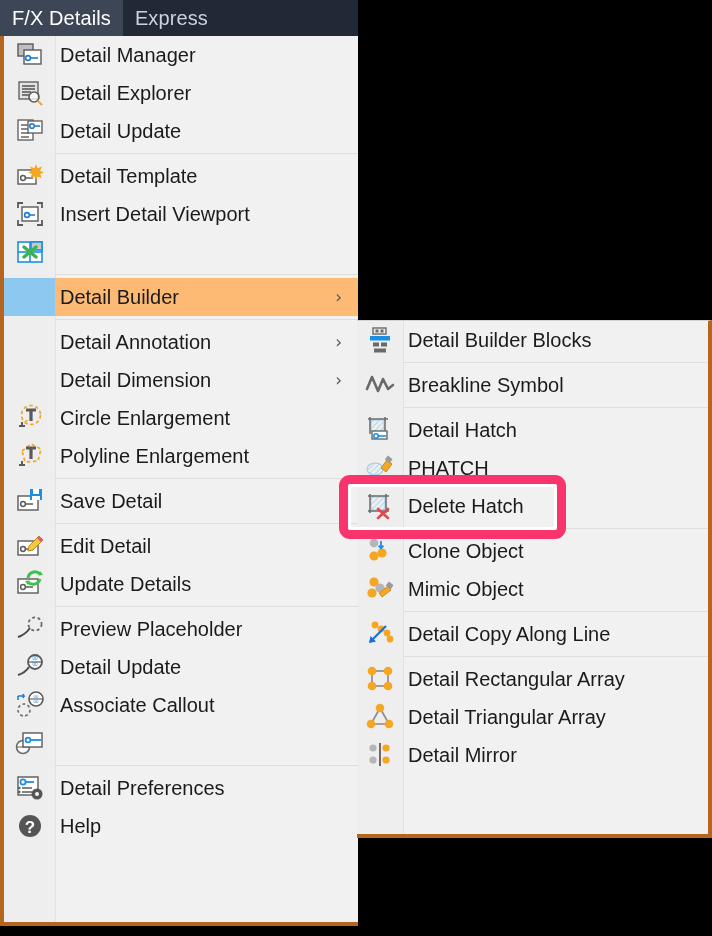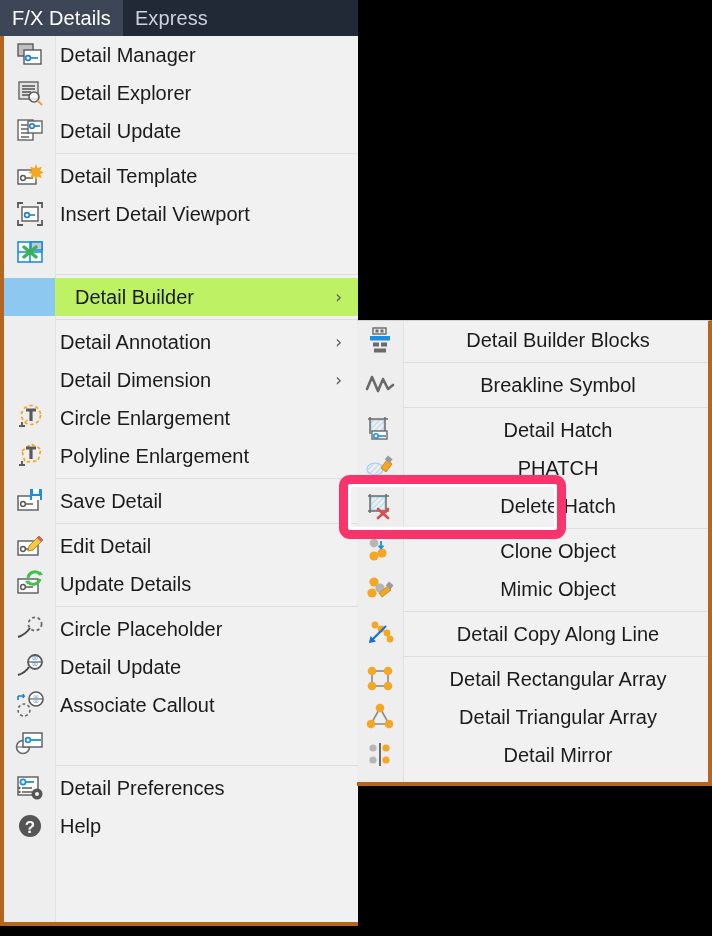--- a/index.html
+++ b/index.html
@@ -46,37 +46,36 @@
     height:38px;padding-left:0;z-index:2;
   }
   .mi .ic{
     width:51px;min-width:51px;height:38px;
     display:flex;align-items:center;justify-content:center;
   }
   .mi .lbl{flex:1;padding-left:5px;white-space:nowrap;line-height:1;}
   .mi .arrow{
     padding-right:16px;font-size:17px;color:#5a5a5a;font-family:"DejaVu Sans",sans-serif;
   }
-  .mi.hl{background:#bef264;gap:15px;}
+  .mi.hl{background:#fdba74;}
   .mi.hl .ic{background:#8dc8f0;}
   .sep{
     height:1px;margin:3px 0 3px 51px;background:#dedede;position:relative;z-index:2;
   }
 
   
   .submenu{
-    position:absolute;left:357px;top:320px;width:355px;height:466px;
+    position:absolute;left:357px;top:320px;width:355px;height:518px;
     background:#f1f1f1;
     border-top:1px solid #d2d2d2;
     border-right:4px solid #b5651d;
     border-bottom:4px solid #b5651d;
     box-sizing:border-box;
     font-size:20px;color:#1b1b1b;
     overflow:hidden;
-    text-align:center;
   }
   .submenu .gutter{width:46px;}
   .submenu .mi .ic{width:46px;min-width:46px;}
   .submenu .sep{margin-left:46px;}
 
   
   .hlbox{
     position:absolute;left:339px;top:475px;width:227px;height:64px;
     border:9px solid #f9336b;border-radius:11px;
     box-sizing:border-box;background:transparent;z-index:40;
@@ -279,21 +278,21 @@
       </div>
       <div class="sep"></div>
 
       <div class="mi">
         <span class="ic">
           <svg class="icon" width="30" height="28" viewBox="0 0 30 28">
             <path d="M3 22 Q10 20 15 13" fill="none" stroke="#4a4a4a" stroke-width="2"></path>
             <circle cx="20" cy="9" r="6.6" fill="none" stroke="#6a6a6a" stroke-width="1.8" stroke-dasharray="3 2.6"></circle>
           </svg>
         </span>
-        <span class="lbl">Circle Placeholder</span>
+        <span class="lbl">Preview Placeholder</span>
       </div>
 
       <div class="mi">
         <span class="ic">
           <svg class="icon" width="30" height="28" viewBox="0 0 30 28">
             <path d="M3 22 Q10 20 14 14" fill="none" stroke="#4a4a4a" stroke-width="2"></path>
             <circle cx="20" cy="9" r="7" fill="#ffffff" stroke="#5a5a5a" stroke-width="1.8"></circle>
             <line x1="13" y1="9" x2="27" y2="9" stroke="#5a5a5a" stroke-width="1.2"></line>
             <text x="20" y="7.4" font-size="4.6" fill="#1a7fd4" text-anchor="middle" font-family="Liberation Sans, sans-serif">00</text>
             <text x="20" y="13.2" font-size="4.6" fill="#1a7fd4" text-anchor="middle" font-family="Liberation Sans, sans-serif">00</text>

